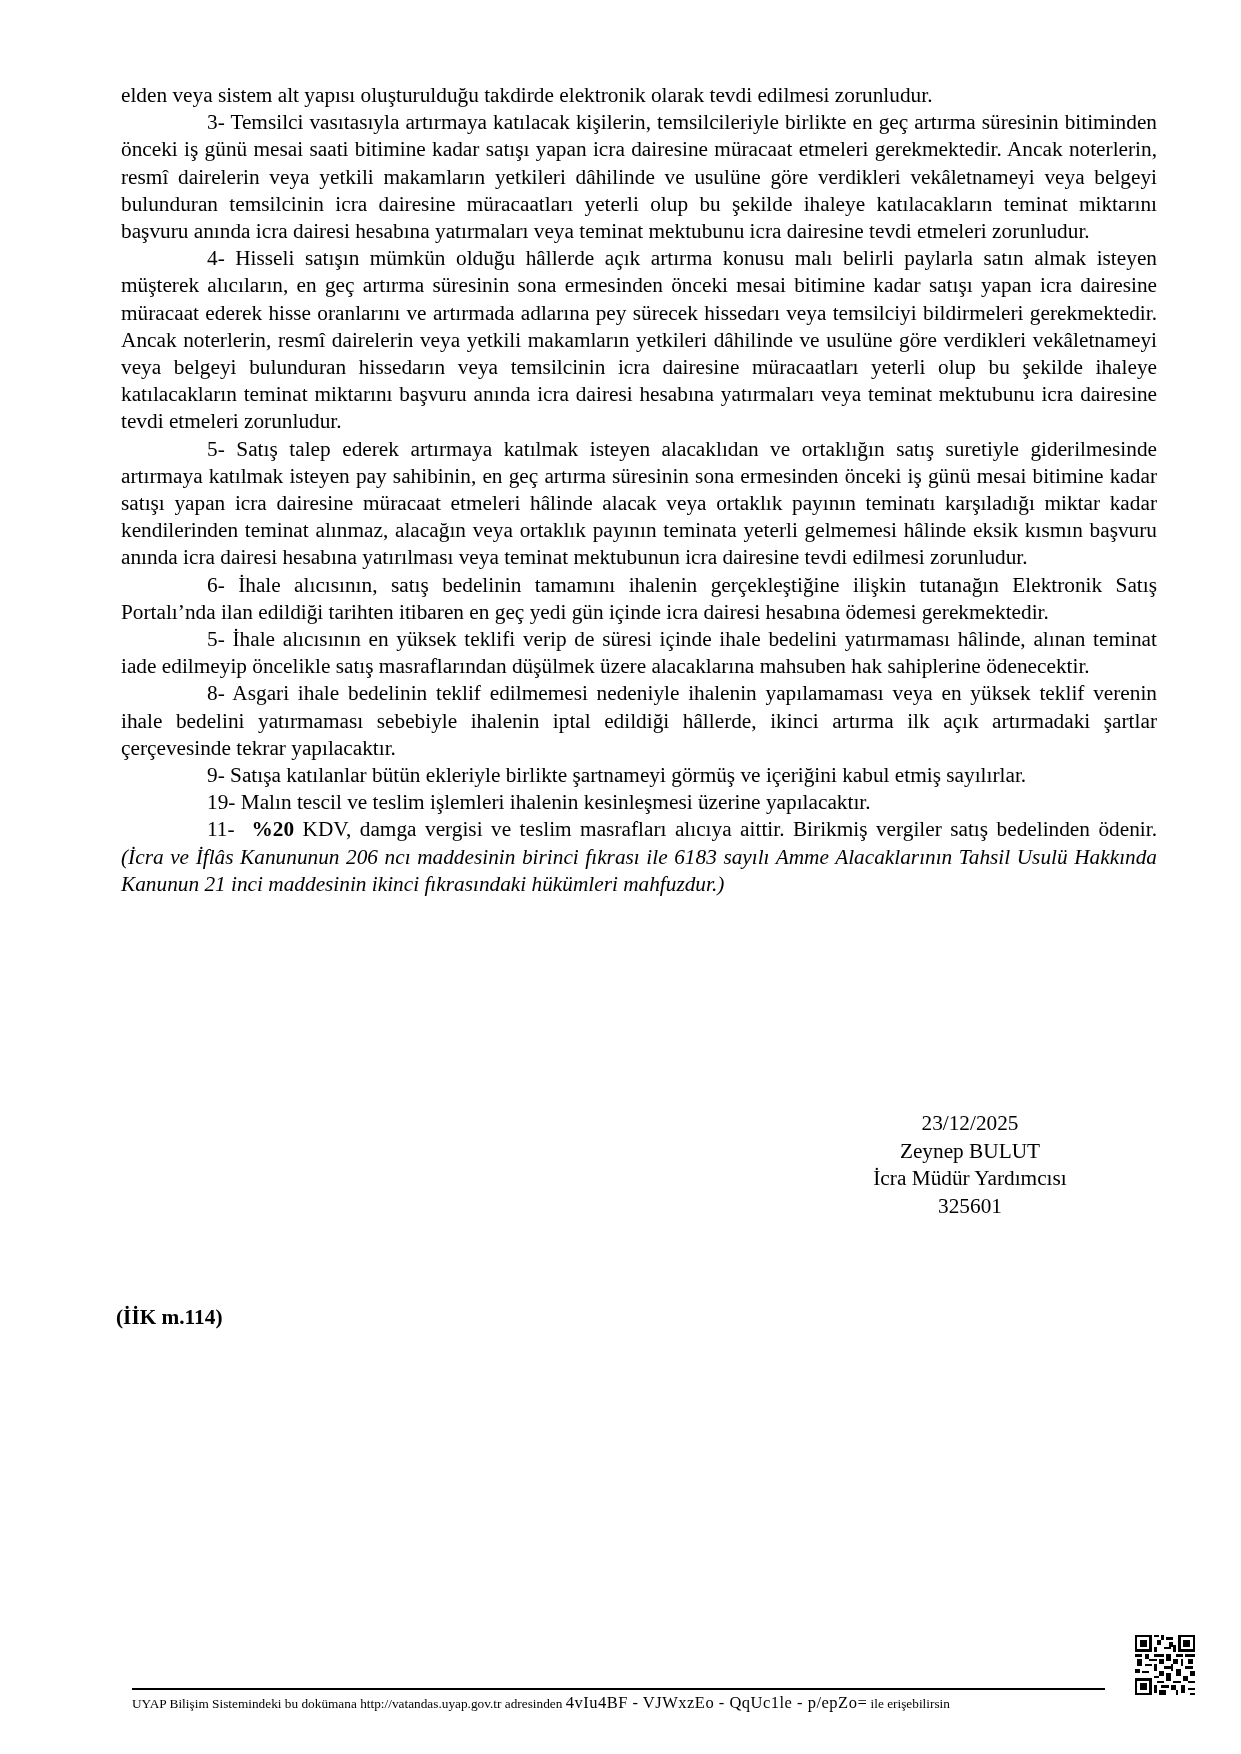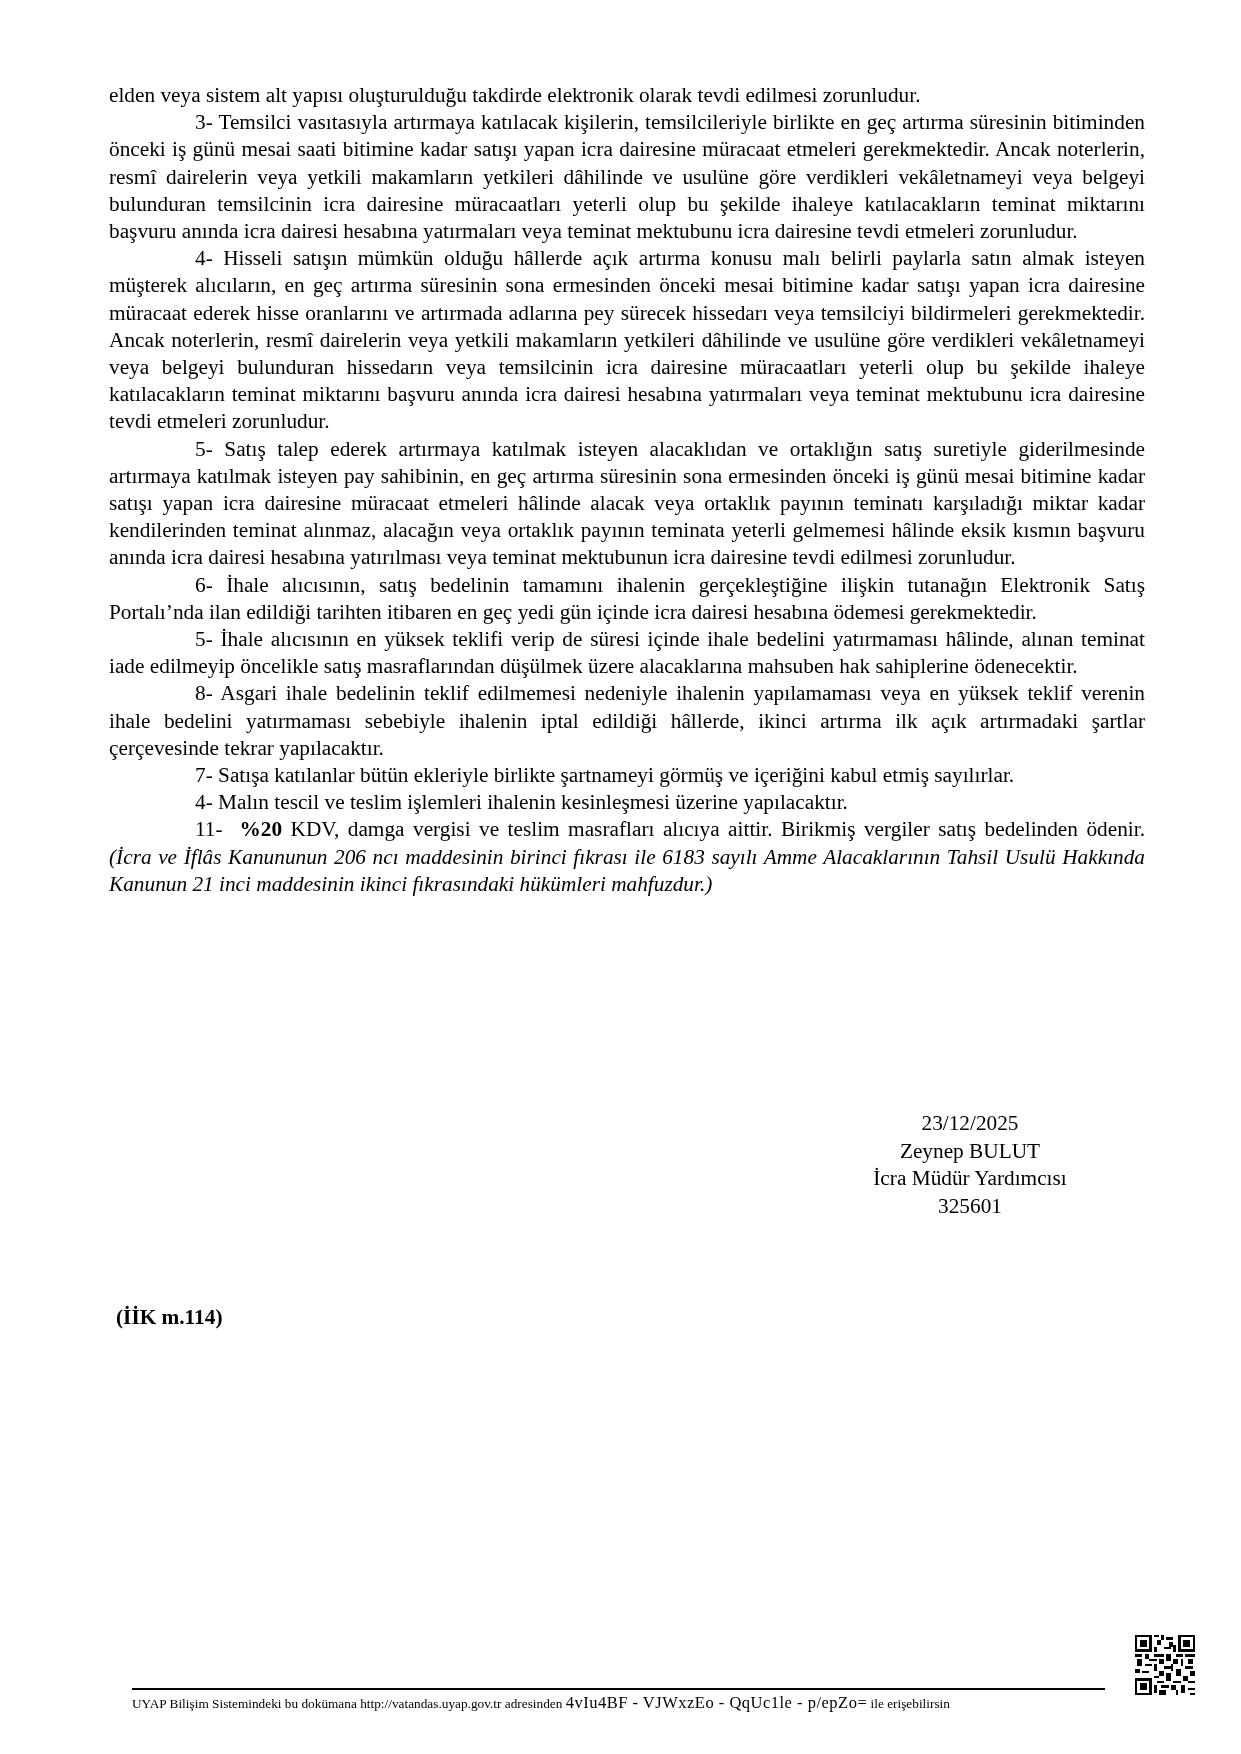--- a/index.html
+++ b/index.html
@@ -1,21 +1,21 @@
 <!DOCTYPE html>
 <html><head>
   <meta charset="utf-8">
   <style>
     * { box-sizing: border-box; margin: 0; padding: 0; }
     html, body { width: 1241px; height: 1754px; background: #ffffff; overflow: hidden; }
     body { position: relative; font-family: "Liberation Serif", "DejaVu Serif", serif; color: #000; }
 
     .page-body {
       position: absolute;
-      left: 109px;
+      left: 121px;
       top: 82px;
       width: 1036px;
       font-size: 21.3px;
       line-height: 27.2px;
       text-align: justify;
     }
     .page-body p { margin: 0; }
     .page-body p.indent { text-indent: 86px; }
     .page-body .bold { font-weight: bold; }
     .page-body .italic { font-style: italic; }
@@ -73,22 +73,22 @@
 <body>
 
 <div class="page-body">
   <p>elden veya sistem alt yapısı oluşturulduğu takdirde elektronik olarak tevdi edilmesi zorunludur.</p>
   <p class="indent">3- Temsilci vasıtasıyla artırmaya katılacak kişilerin, temsilcileriyle birlikte en geç artırma süresinin bitiminden önceki iş günü mesai saati bitimine kadar satışı yapan icra dairesine müracaat etmeleri gerekmektedir. Ancak noterlerin, resmî dairelerin veya yetkili makamların yetkileri dâhilinde ve usulüne göre verdikleri vekâletnameyi veya belgeyi bulunduran temsilcinin icra dairesine müracaatları yeterli olup bu şekilde ihaleye katılacakların teminat miktarını başvuru anında icra dairesi hesabına yatırmaları veya teminat mektubunu icra dairesine tevdi etmeleri zorunludur.</p>
   <p class="indent">4- Hisseli satışın mümkün olduğu hâllerde açık artırma konusu malı belirli paylarla satın almak isteyen müşterek alıcıların, en geç artırma süresinin sona ermesinden önceki mesai bitimine kadar satışı yapan icra dairesine müracaat ederek hisse oranlarını ve artırmada adlarına pey sürecek hissedarı veya temsilciyi bildirmeleri gerekmektedir. Ancak noterlerin, resmî dairelerin veya yetkili makamların yetkileri dâhilinde ve usulüne göre verdikleri vekâletnameyi veya belgeyi bulunduran hissedarın veya temsilcinin icra dairesine müracaatları yeterli olup bu şekilde ihaleye katılacakların teminat miktarını başvuru anında icra dairesi hesabına yatırmaları veya teminat mektubunu icra dairesine tevdi etmeleri zorunludur.</p>
   <p class="indent">5- Satış talep ederek artırmaya katılmak isteyen alacaklıdan ve ortaklığın satış suretiyle giderilmesinde artırmaya katılmak isteyen pay sahibinin, en geç artırma süresinin sona ermesinden önceki iş günü mesai bitimine kadar satışı yapan icra dairesine müracaat etmeleri hâlinde alacak veya ortaklık payının teminatı karşıladığı miktar kadar kendilerinden teminat alınmaz, alacağın veya ortaklık payının teminata yeterli gelmemesi hâlinde eksik kısmın başvuru anında icra dairesi hesabına yatırılması veya teminat mektubunun icra dairesine tevdi edilmesi zorunludur.</p>
   <p class="indent">6- İhale alıcısının, satış bedelinin tamamını ihalenin gerçekleştiğine ilişkin tutanağın Elektronik Satış Portalı’nda ilan edildiği tarihten itibaren en geç yedi gün içinde icra dairesi hesabına ödemesi gerekmektedir.</p>
   <p class="indent">5- İhale alıcısının en yüksek teklifi verip de süresi içinde ihale bedelini yatırmaması hâlinde, alınan teminat iade edilmeyip öncelikle satış masraflarından düşülmek üzere alacaklarına mahsuben hak sahiplerine ödenecektir.</p>
   <p class="indent">8- Asgari ihale bedelinin teklif edilmemesi nedeniyle ihalenin yapılamaması veya en yüksek teklif verenin ihale bedelini yatırmaması sebebiyle ihalenin iptal edildiği hâllerde, ikinci artırma ilk açık artırmadaki şartlar çerçevesinde tekrar yapılacaktır.</p>
-  <p class="indent">7- Satışa katılanlar bütün ekleriyle birlikte şartnameyi görmüş ve içeriğini kabul etmiş sayılırlar.</p>
-  <p class="indent">4- Malın tescil ve teslim işlemleri ihalenin kesinleşmesi üzerine yapılacaktır.</p>
+  <p class="indent">9- Satışa katılanlar bütün ekleriyle birlikte şartnameyi görmüş ve içeriğini kabul etmiş sayılırlar.</p>
+  <p class="indent">19- Malın tescil ve teslim işlemleri ihalenin kesinleşmesi üzerine yapılacaktır.</p>
   <p class="indent"><span>11- </span>&nbsp;<span class="bold">%20</span><span> KDV, damga vergisi ve teslim masrafları alıcıya aittir. Birikmiş vergiler satış bedelinden ödenir. </span><span class="italic">(İcra ve İflâs Kanununun 206 ncı maddesinin birinci fıkrası ile 6183 sayılı Amme Alacaklarının Tahsil Usulü Hakkında Kanunun 21 inci maddesinin ikinci fıkrasındaki hükümleri mahfuzdur.)</span></p>
 </div>
 
 <div class="signature">
   <div>23/12/2025</div>
   <div>Zeynep BULUT</div>
   <div>İcra Müdür Yardımcısı</div>
   <div>325601</div>
 </div>
 

